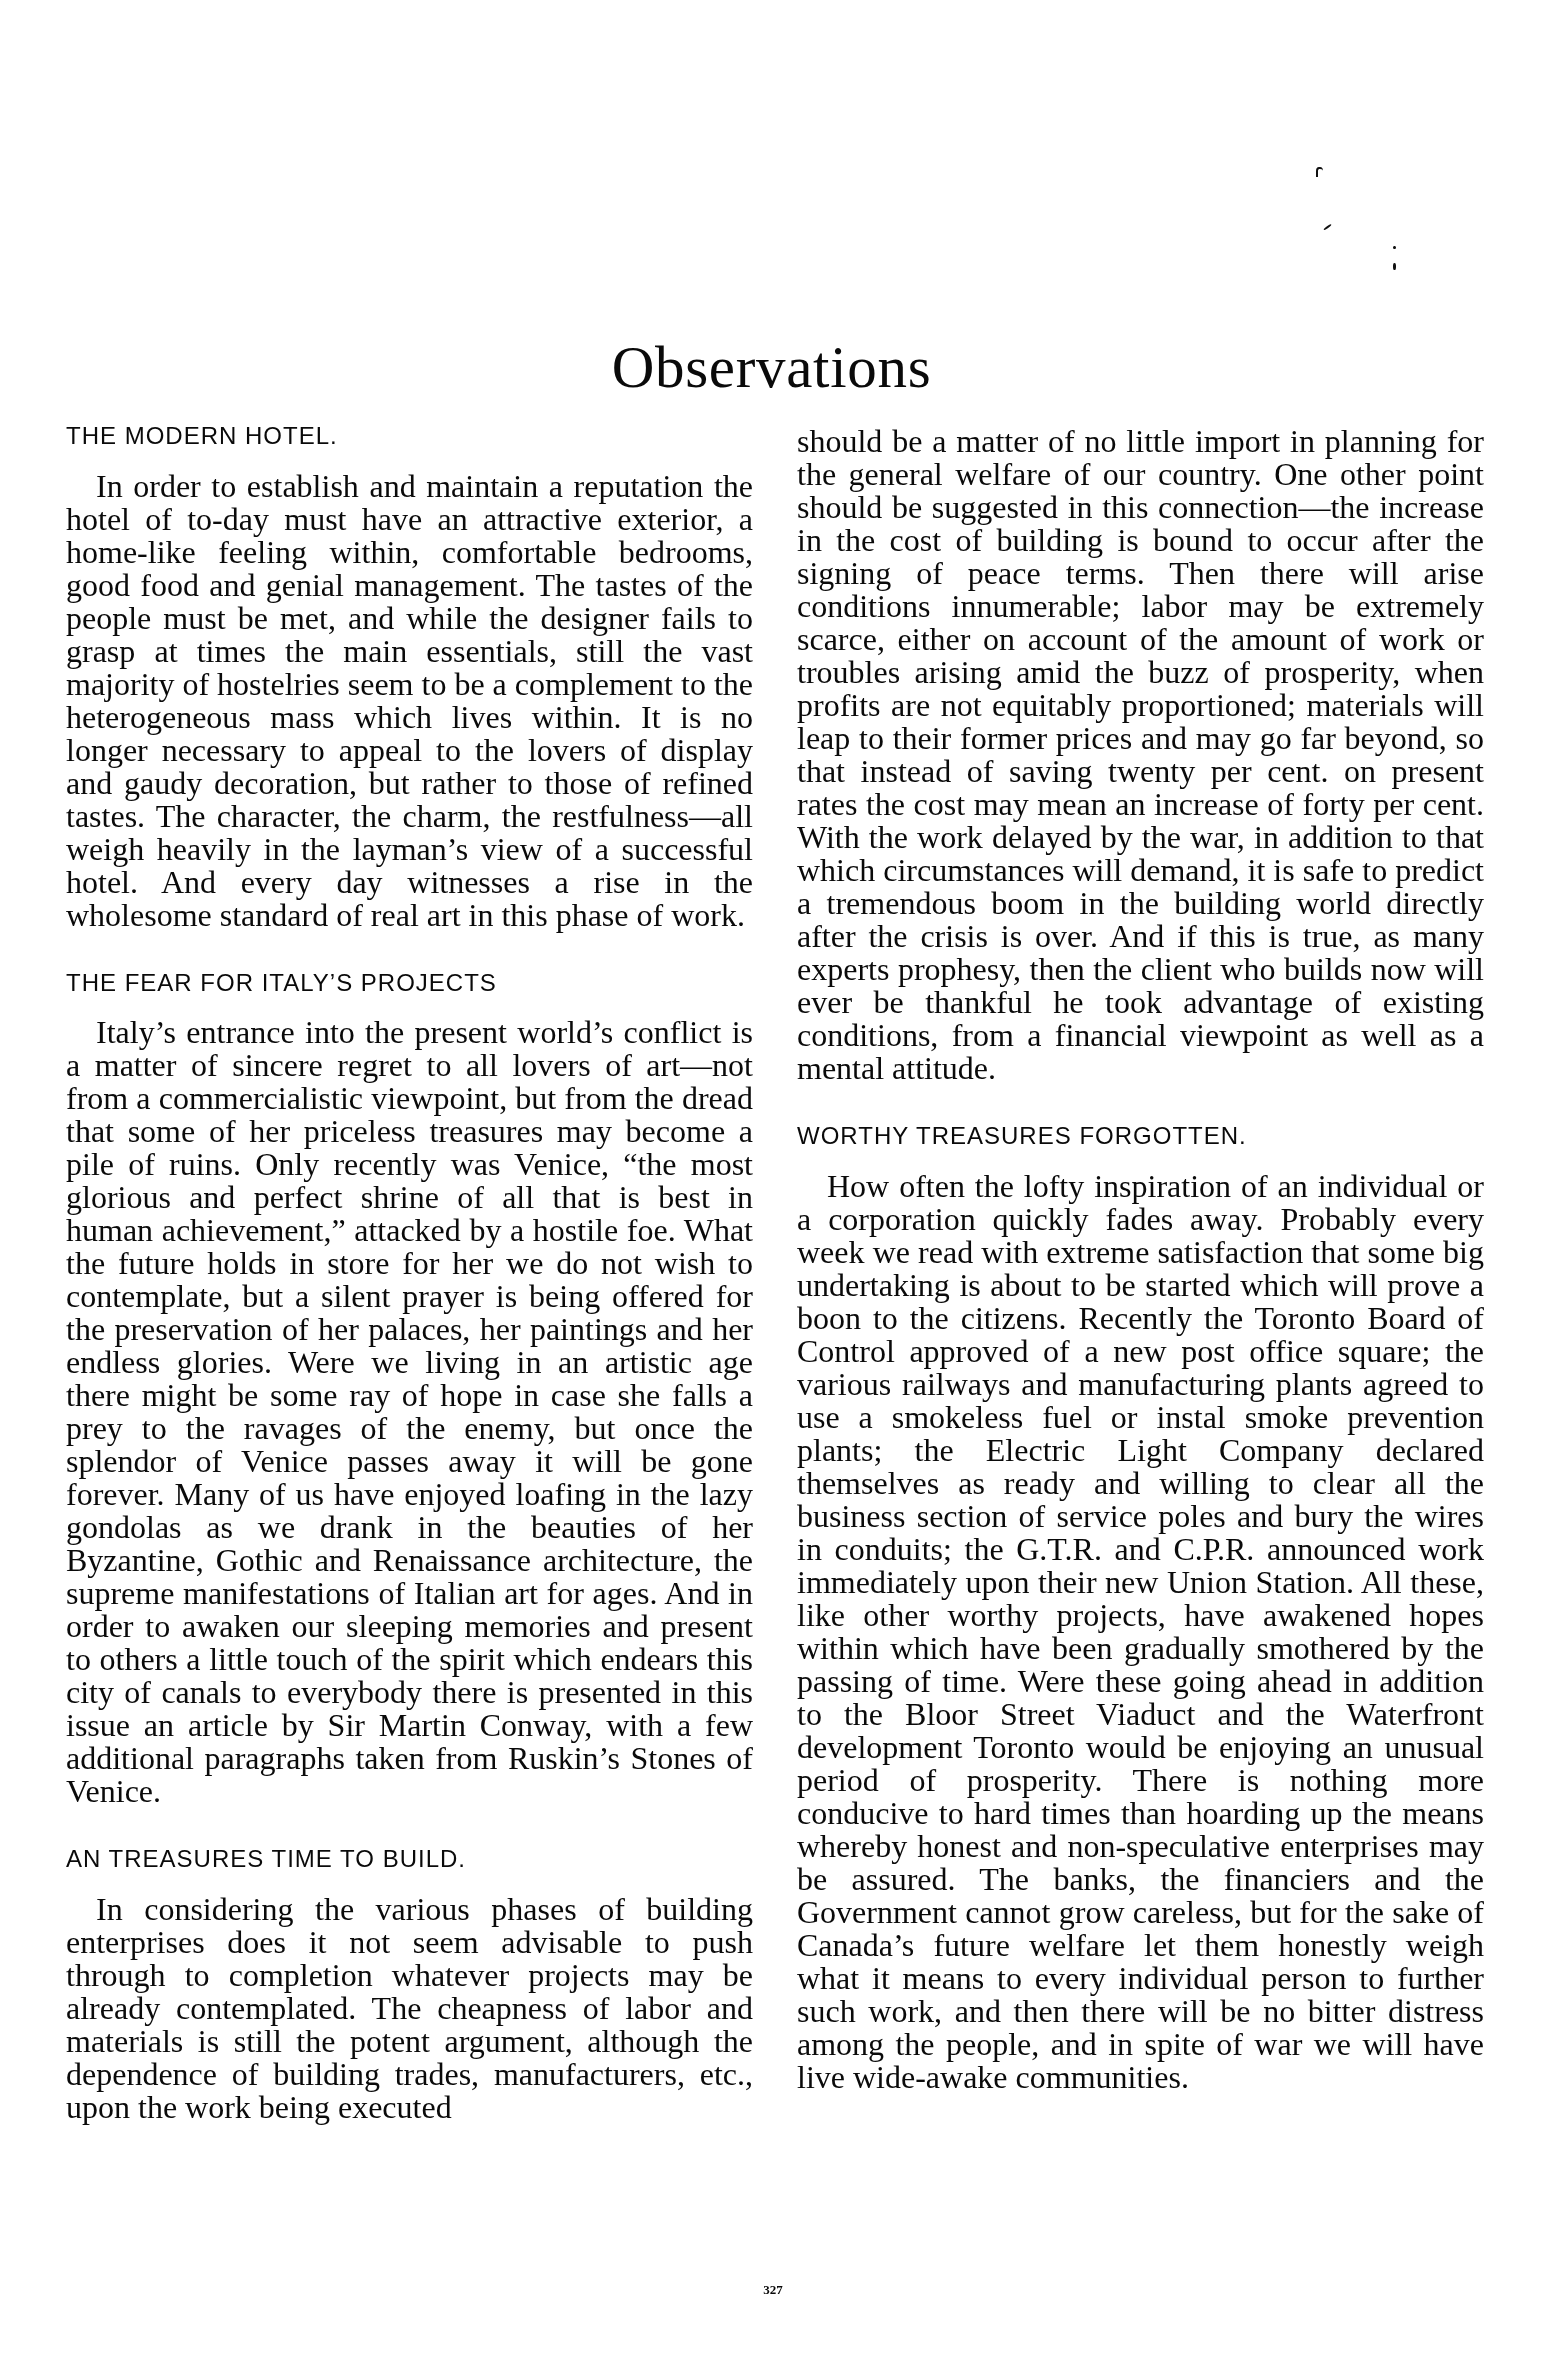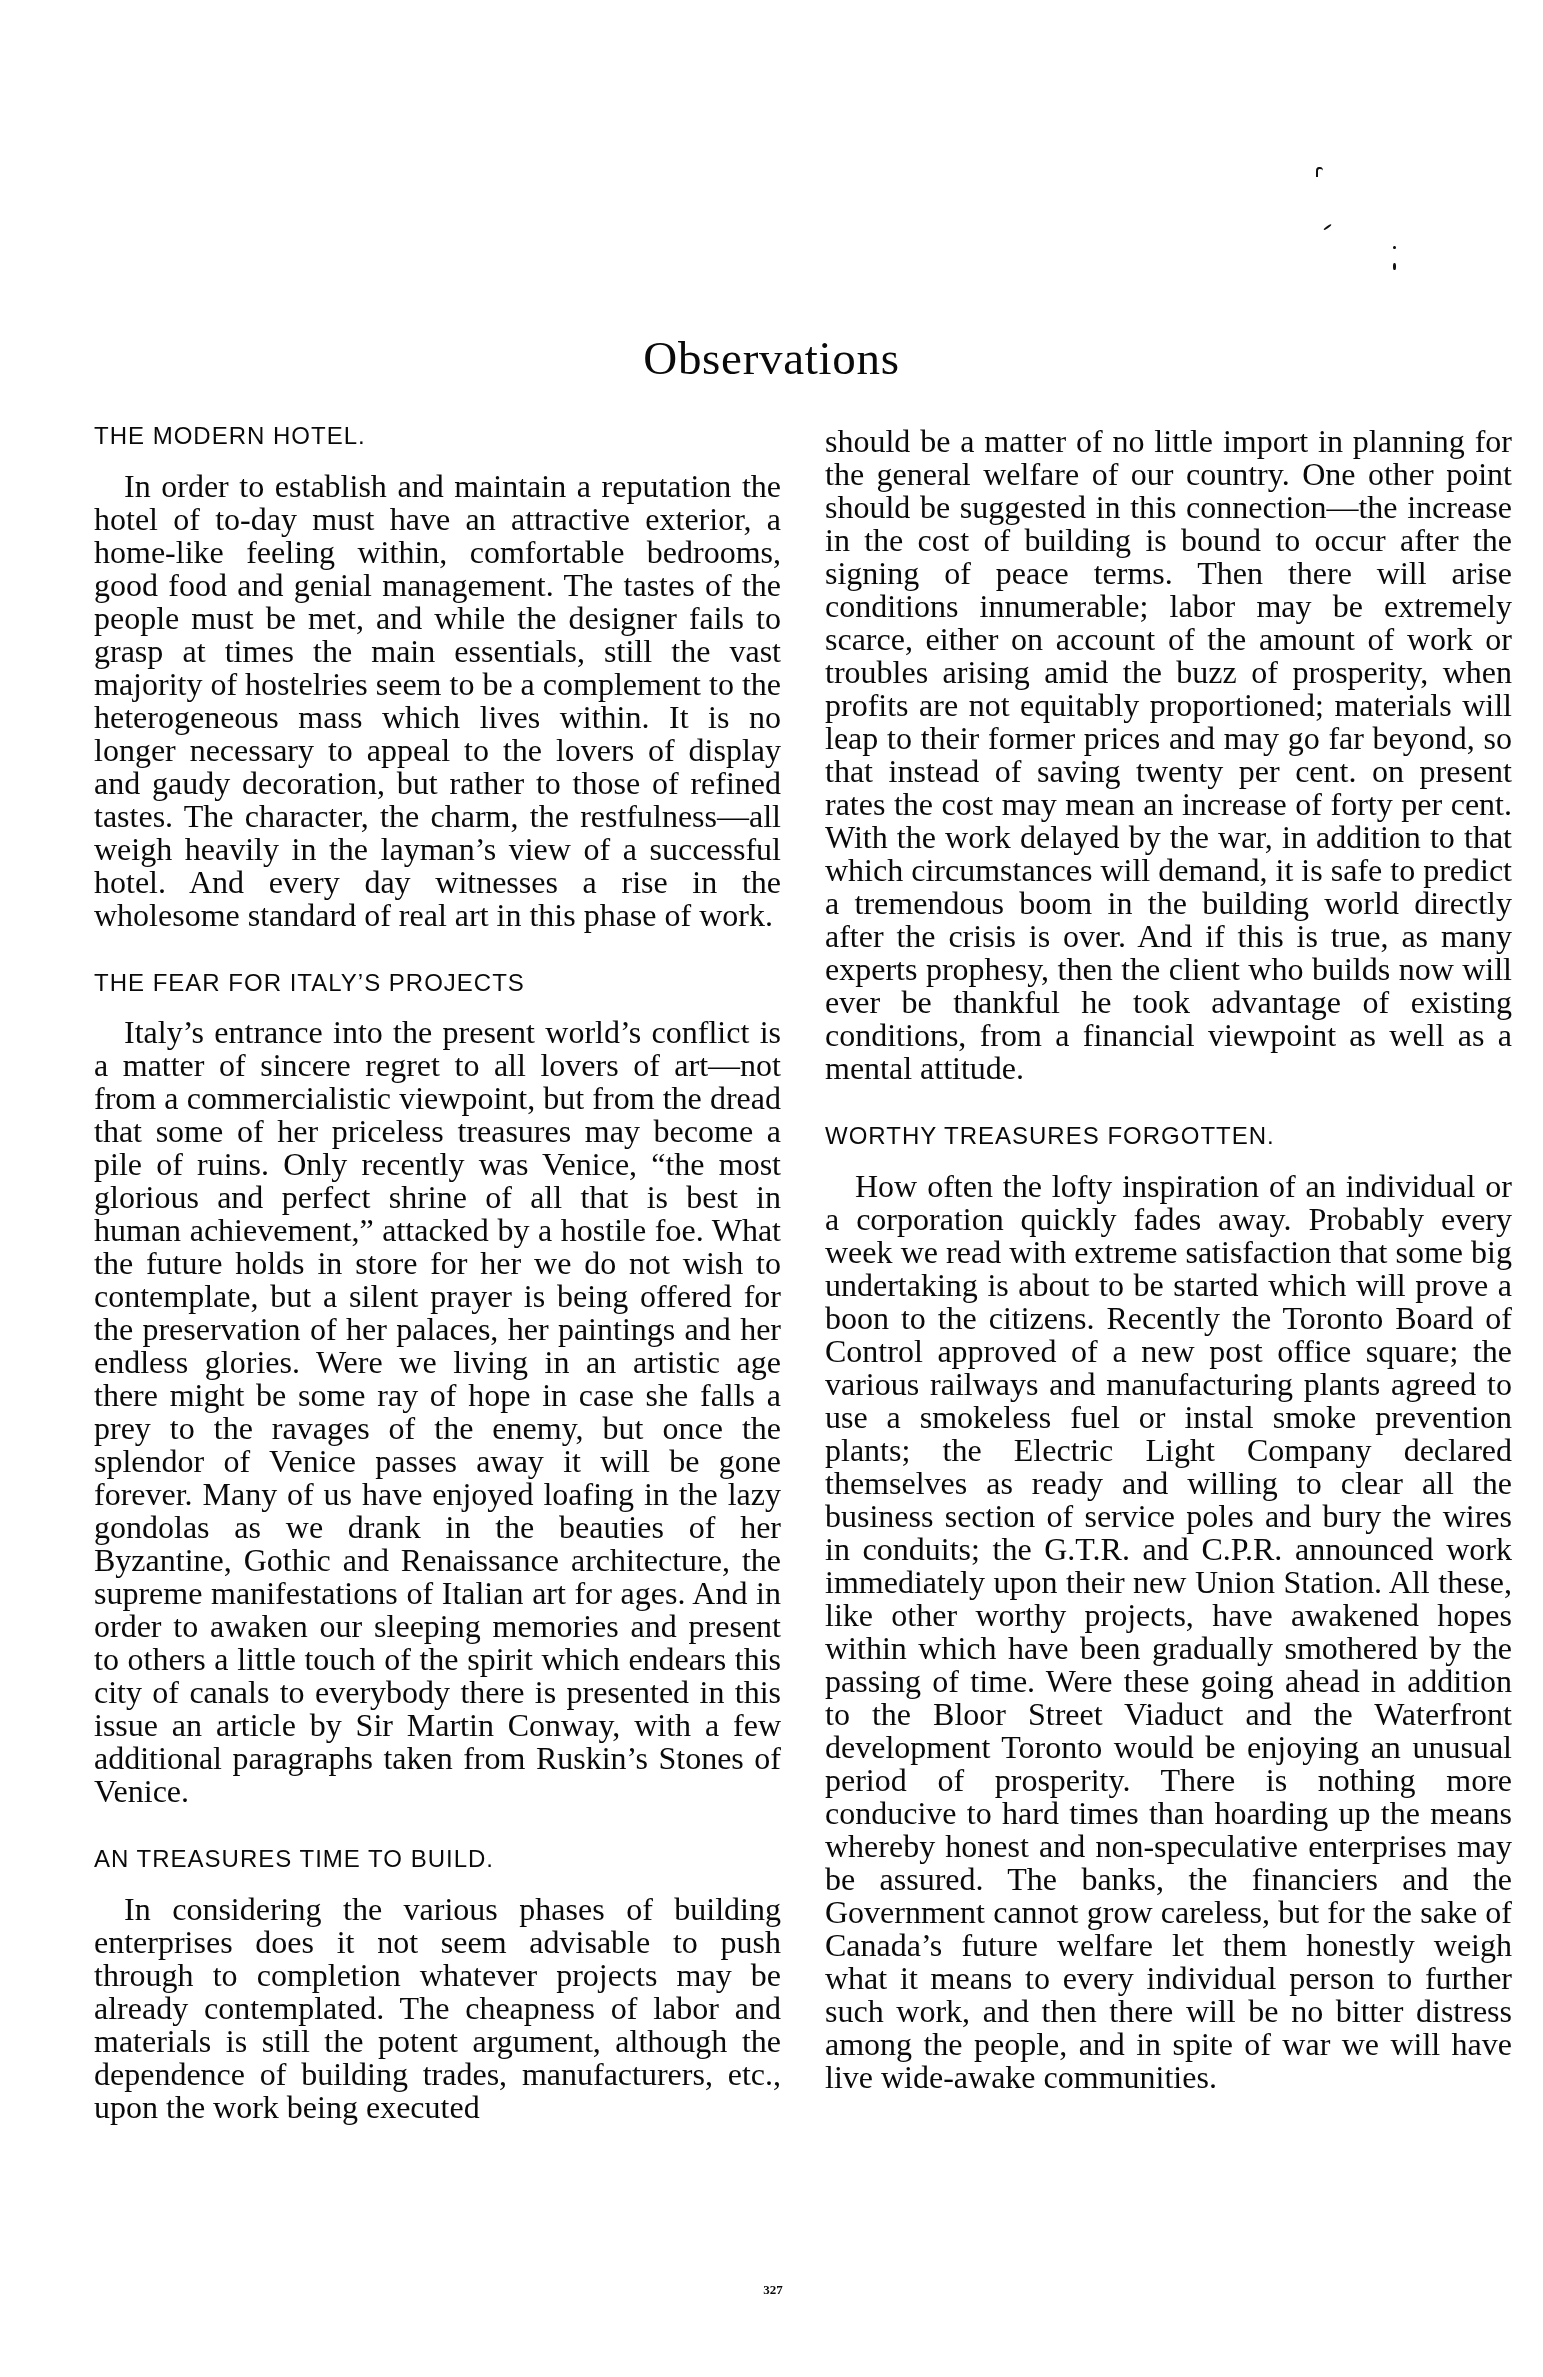--- a/index.html
+++ b/index.html
@@ -15,30 +15,29 @@
       color: #0a0a0a;
       font-family: "Liberation Serif", "DejaVu Serif", serif;
     }
     .page-title {
       position: absolute;
       top: 294px;
       left: 0;
       width: 1543px;
       text-align: center;
       font-family: "Liberation Serif", "DejaVu Serif", serif;
-      font-size: 47px;
+      font-size: 59px;
       line-height: 67px;
       letter-spacing: 0.7px;
       font-weight: normal;
     }
     .column {
       position: absolute;
       top: 420px;
       width: 687px;
-      margin-left: 28px;
     }
     .col-left { left: 66px; }
     .col-right { left: 797px; top: 425px; }
     .heading {
       font-family: "Liberation Sans", "DejaVu Sans", sans-serif;
       font-size: 24px;
       letter-spacing: 1px;
       line-height: 32px;
       margin: 0 0 17.5px 0;
       font-weight: normal;

